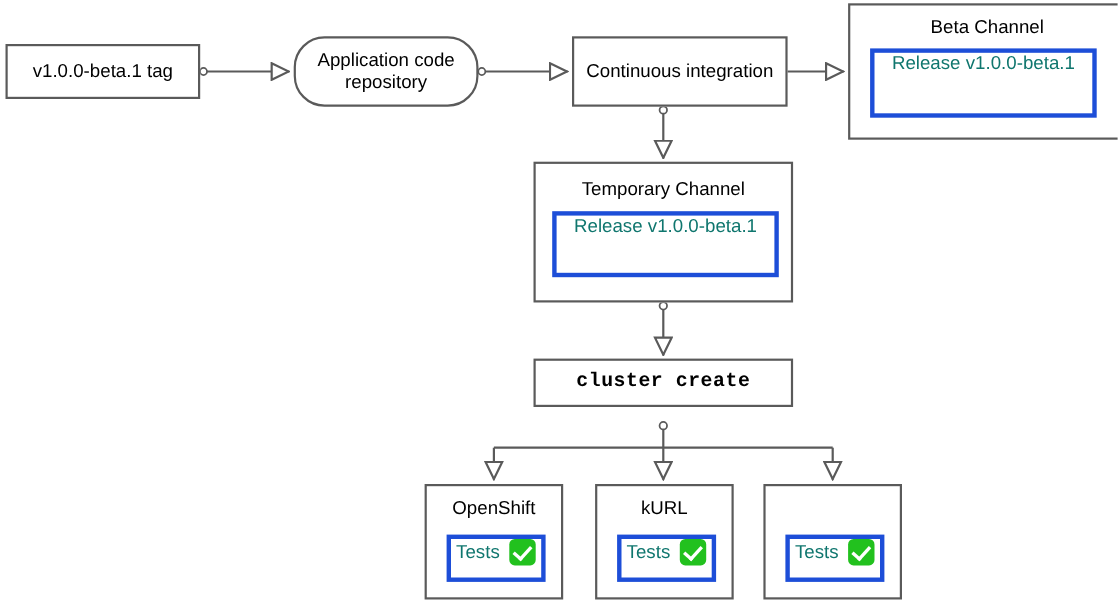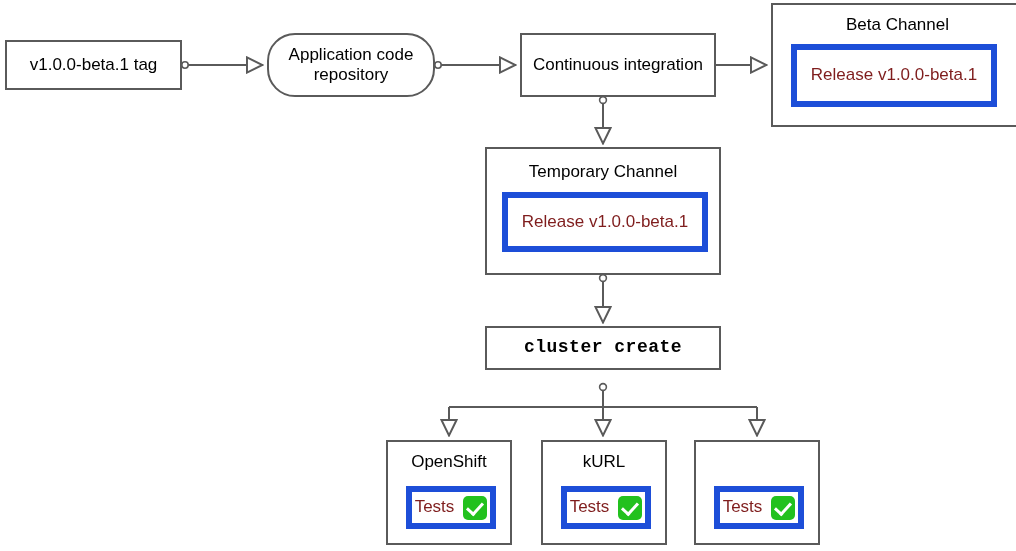--- a/index.html
+++ b/index.html
@@ -35,26 +35,26 @@
   .container-title{
     position:absolute;left:0;right:0;
     text-align:center;
     font-size:17px;
     color:#000;
   }
   .inner-box{
     position:absolute;
     box-sizing:border-box;
     background:#ffffff;
-    border:6px solid #1d4ed8;
+    border:4px solid #1d4ed8;
     display:flex;
-    align-items:center;
+    align-items:flex-start;
     justify-content:center;
     font-size:17px;
-    color:#7f1d1d;
+    color:#0f766e;
   }
   .mono{
     font-family:"Liberation Mono", "DejaVu Sans Mono", monospace;
     font-weight:bold;
     font-size:18px;
     letter-spacing:0.5px;
   }
   .test-row{
     display:flex;align-items:center;justify-content:center;gap:9px;
   }

